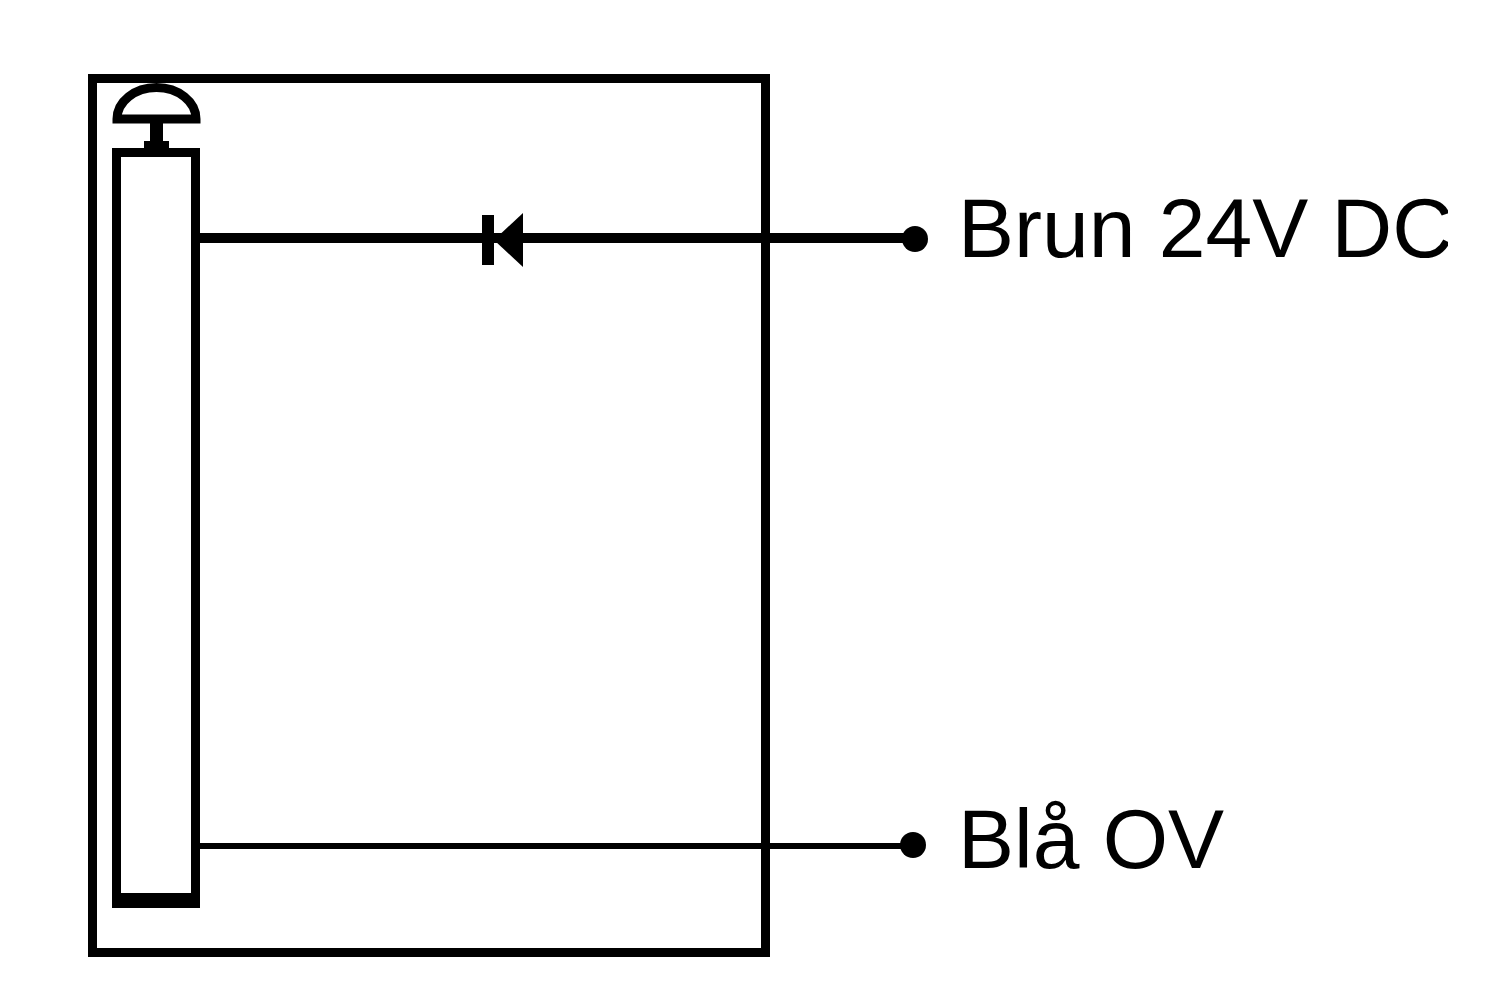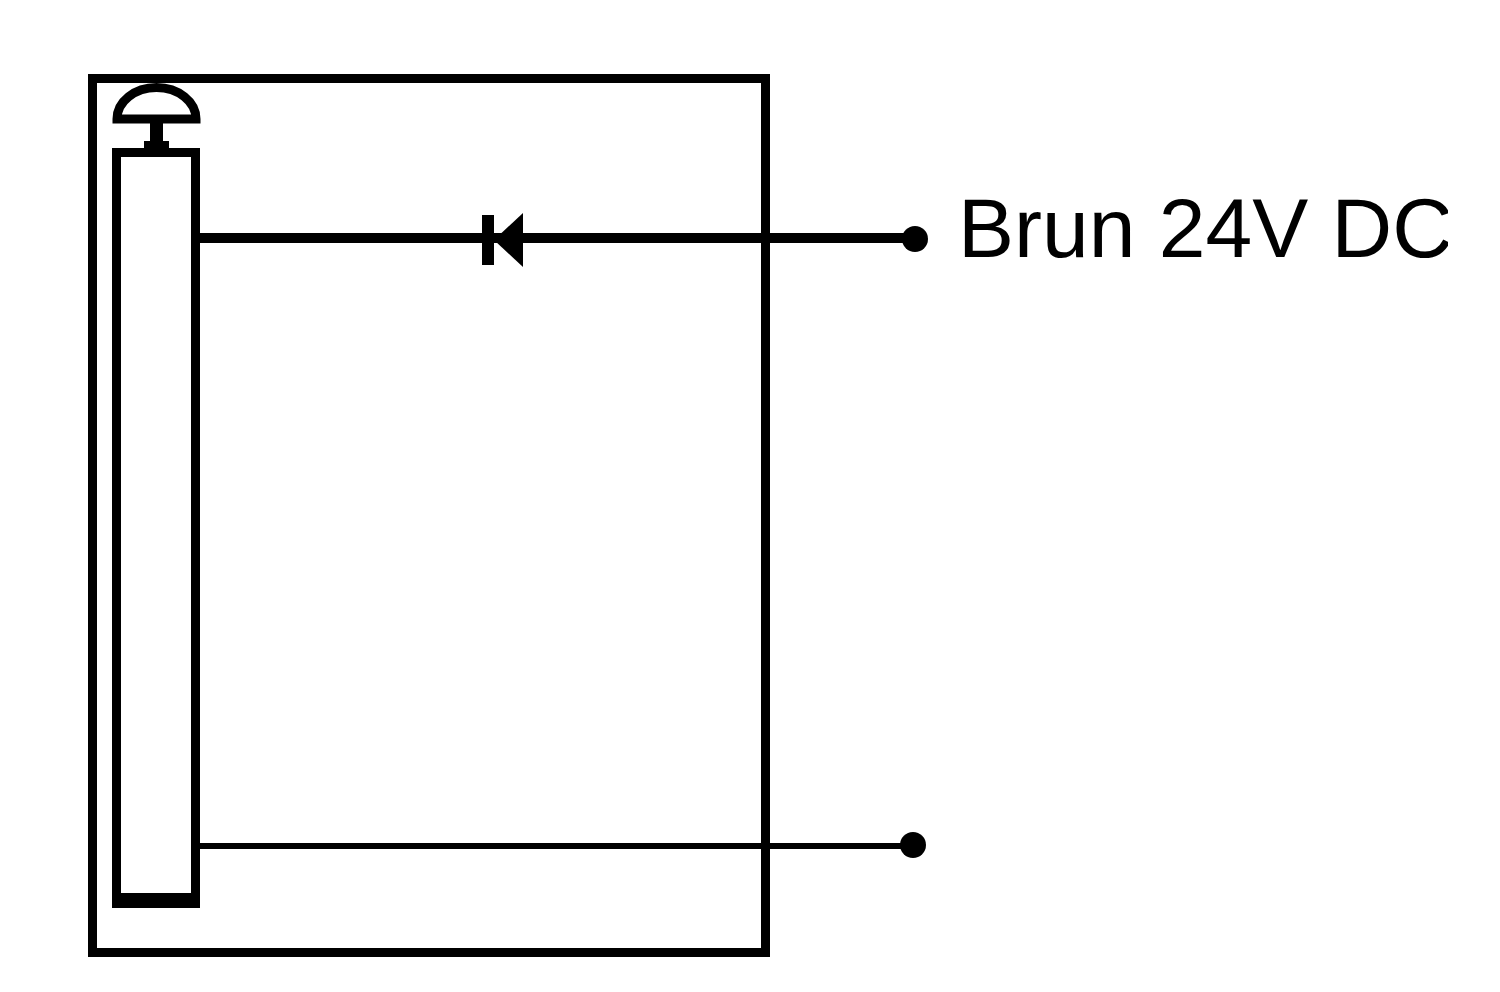--- a/index.html
+++ b/index.html
@@ -73,14 +73,15 @@
 
     <circle class="solid" cx="915" cy="239" r="13"></circle>
 
     <line class="wire" x1="196" y1="846" x2="905" y2="846" stroke-width="6"></line>
     <circle class="solid" cx="913" cy="845" r="13"></circle>
 
   </svg>
 
   <div class="label label-top">Brun 24V DC</div>
 
+  <div class="label label-bottom">Blå OV</div>
 
 </div>
 
 </body></html>

